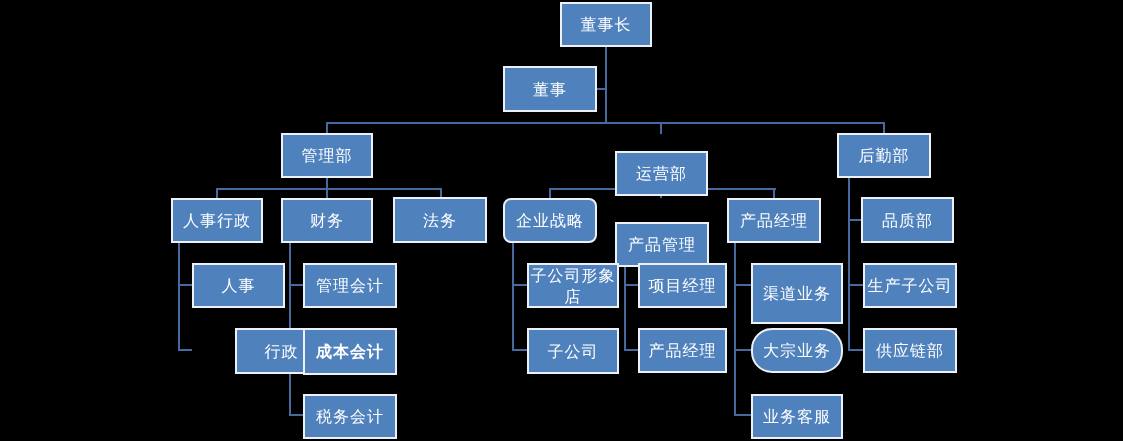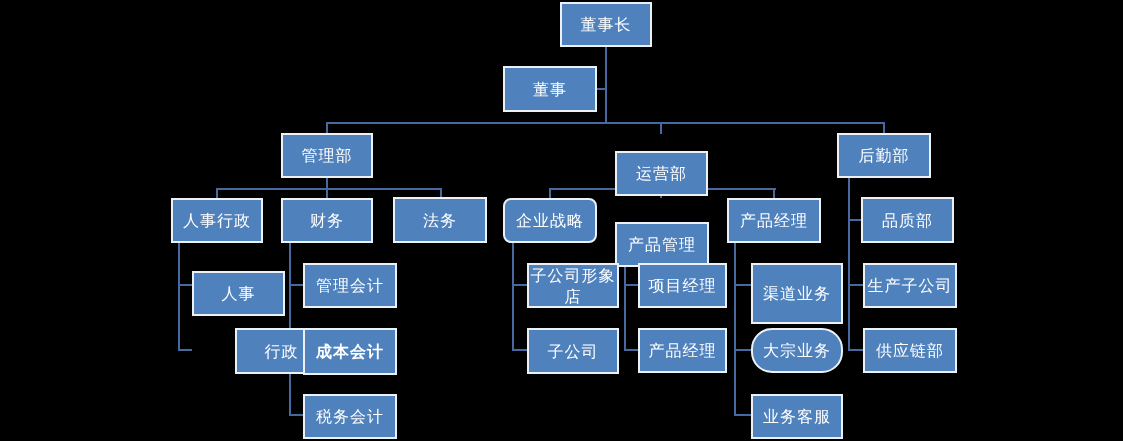--- a/index.html
+++ b/index.html
@@ -115,21 +115,21 @@
   </div>
   <div class="node" style="left:615px;top:198px;width:94px;height:45px;margin-top:24px;">
     <span class="node-label">产品管理</span>
   </div>
   <div class="node" style="left:727px;top:198px;width:94px;height:45px;">
     <span class="node-label">产品经理</span>
   </div>
   <div class="node" style="left:861px;top:197px;width:93px;height:46px;">
     <span class="node-label">品质部</span>
   </div>
-  <div class="node" style="left:192px;top:271px;width:93px;height:45px;">
+  <div class="node" style="left:192px;top:263px;width:93px;height:45px;">
     <span class="node-label">人事</span>
   </div>
   <div class="node" style="left:192px;top:328px;width:93px;height:46px;margin-left:43px;">
     <span class="node-label">行政</span>
   </div>
   <div class="node" style="left:303px;top:263px;width:94px;height:45px;">
     <span class="node-label">管理会计</span>
   </div>
   <div class="node" style="left:303px;top:328px;width:94px;height:47px;font-weight:bold;">
     <span class="node-label">成本会计</span>

